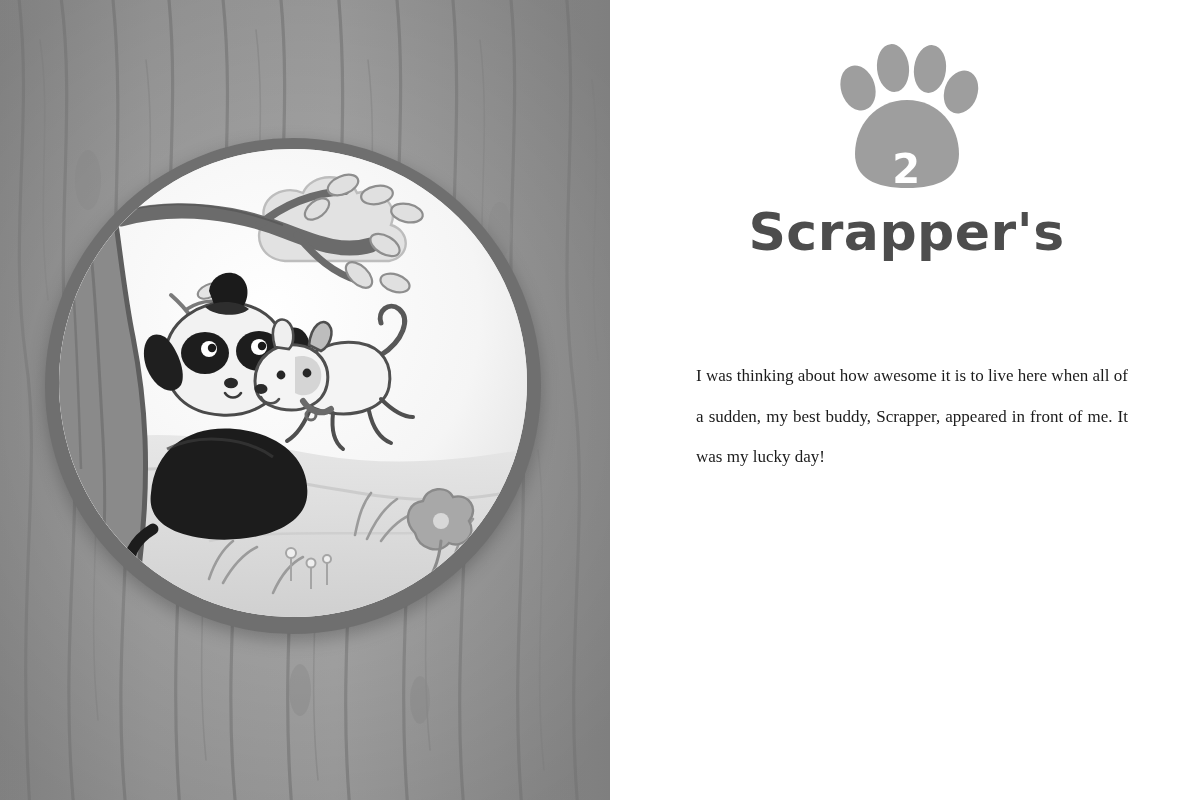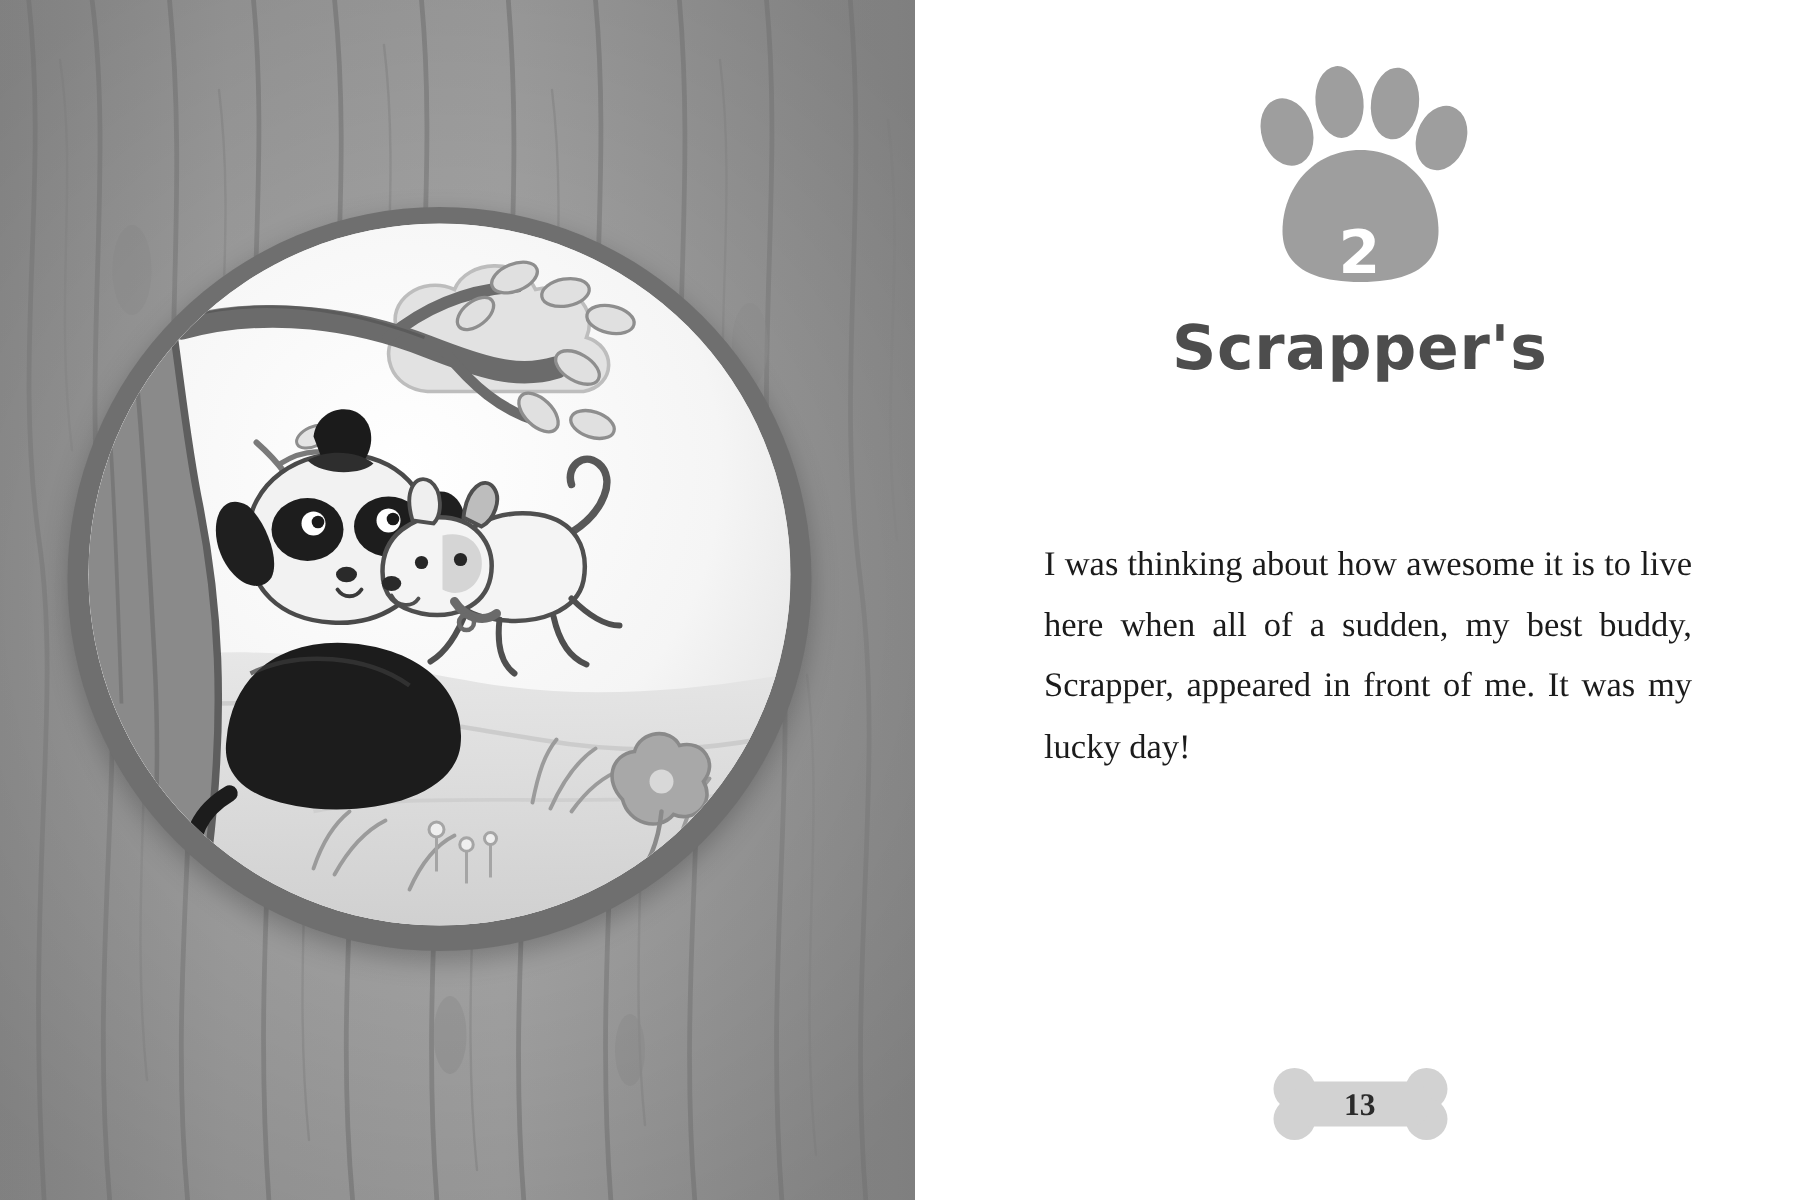--- a/index.html
+++ b/index.html
@@ -97,31 +97,31 @@
   }
   .chapter-title {
     position: absolute;
     left: 60px;
     right: 60px;
     top: 208px;
     text-align: center;
     color: #4d4d4d;
     font-family: "DejaVu Sans", sans-serif;
     font-weight: bold;
-    font-size: 41px;
+    font-size: 52px;
     line-height: 48px;
     letter-spacing: 0.5px;
   }
   .body-text {
     position: absolute;
     left: 86px;
     width: 432px;
     top: 356px;
     font-family: "Liberation Serif", serif;
-    font-size: 23px;
+    font-size: 17px;
     line-height: 40.5px;
     color: #1b1b1b;
     text-align: justify;
   }
   .body-text p { margin: 0; }
   .body-text p.indent { text-indent: 30px; }
 
   .page-number-wrap {
     position: absolute;
     left: 0;
@@ -356,29 +356,15 @@
     </div>
 
     <div class="chapter-title">
       <div>Scrapper's</div>
     </div>
 
     <div class="body-text">
       <p>I was thinking about how awesome it is to live here when all of a sudden, my best buddy, Scrapper, appeared in front of me. It was my lucky day!</p>
     </div>
 
-    <div class="page-number-wrap">
-      <div class="bone">
-        <svg width="128" height="52" viewBox="0 0 128 52">
-          <g fill="#d2d2d2">
-            <circle cx="20" cy="16" r="14"></circle>
-            <circle cx="20" cy="36" r="14"></circle>
-            <circle cx="108" cy="16" r="14"></circle>
-            <circle cx="108" cy="36" r="14"></circle>
-            <rect x="18" y="11" width="92" height="30" rx="13"></rect>
-          </g>
-        </svg>
-        <div class="num">13</div>
-      </div>
-    </div>
 
   </div>
 </div>
 
 </body></html>

